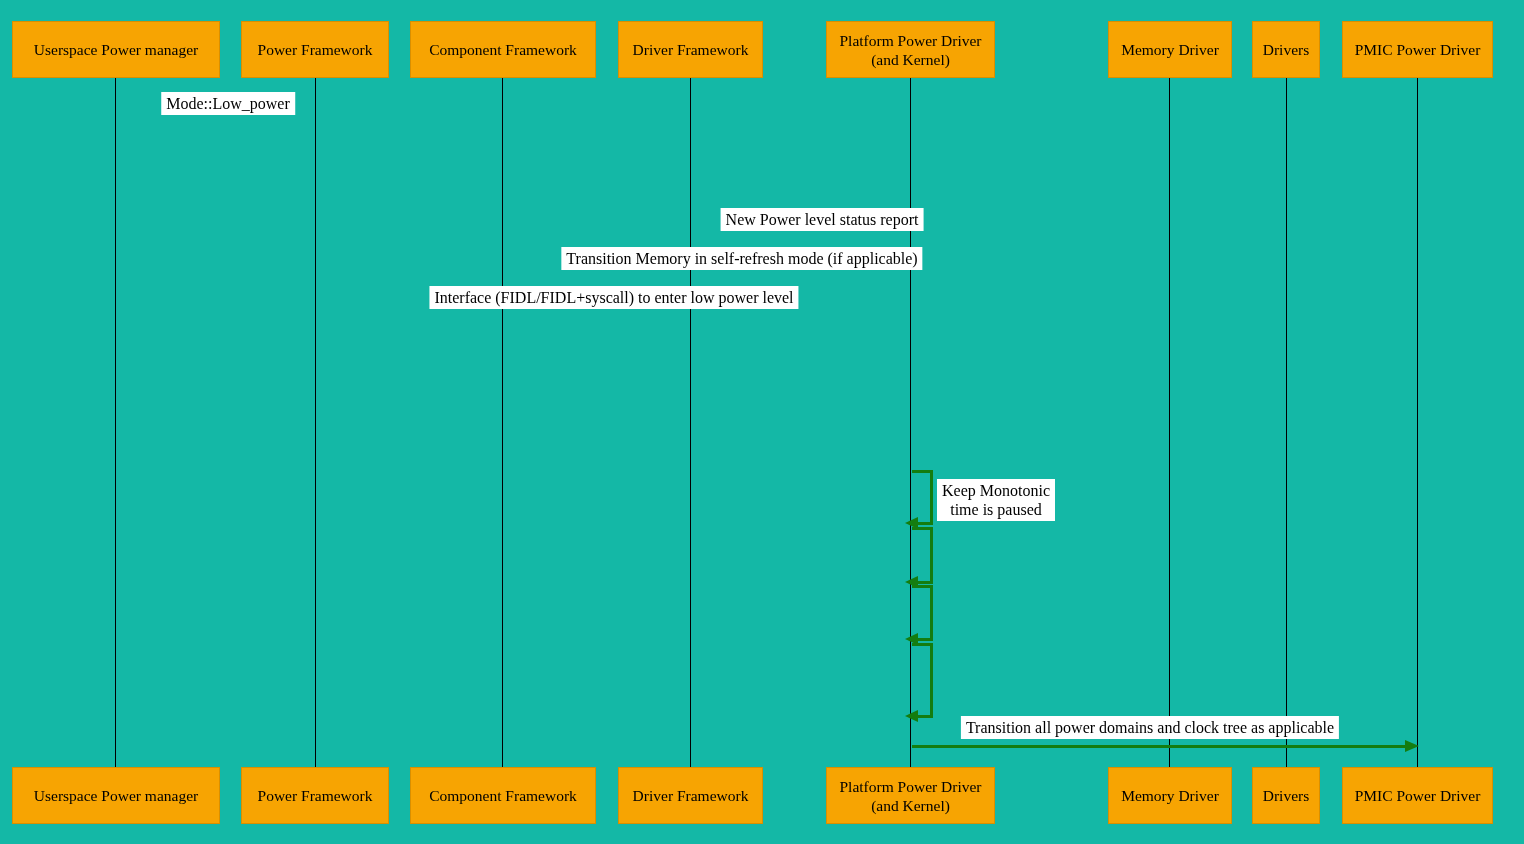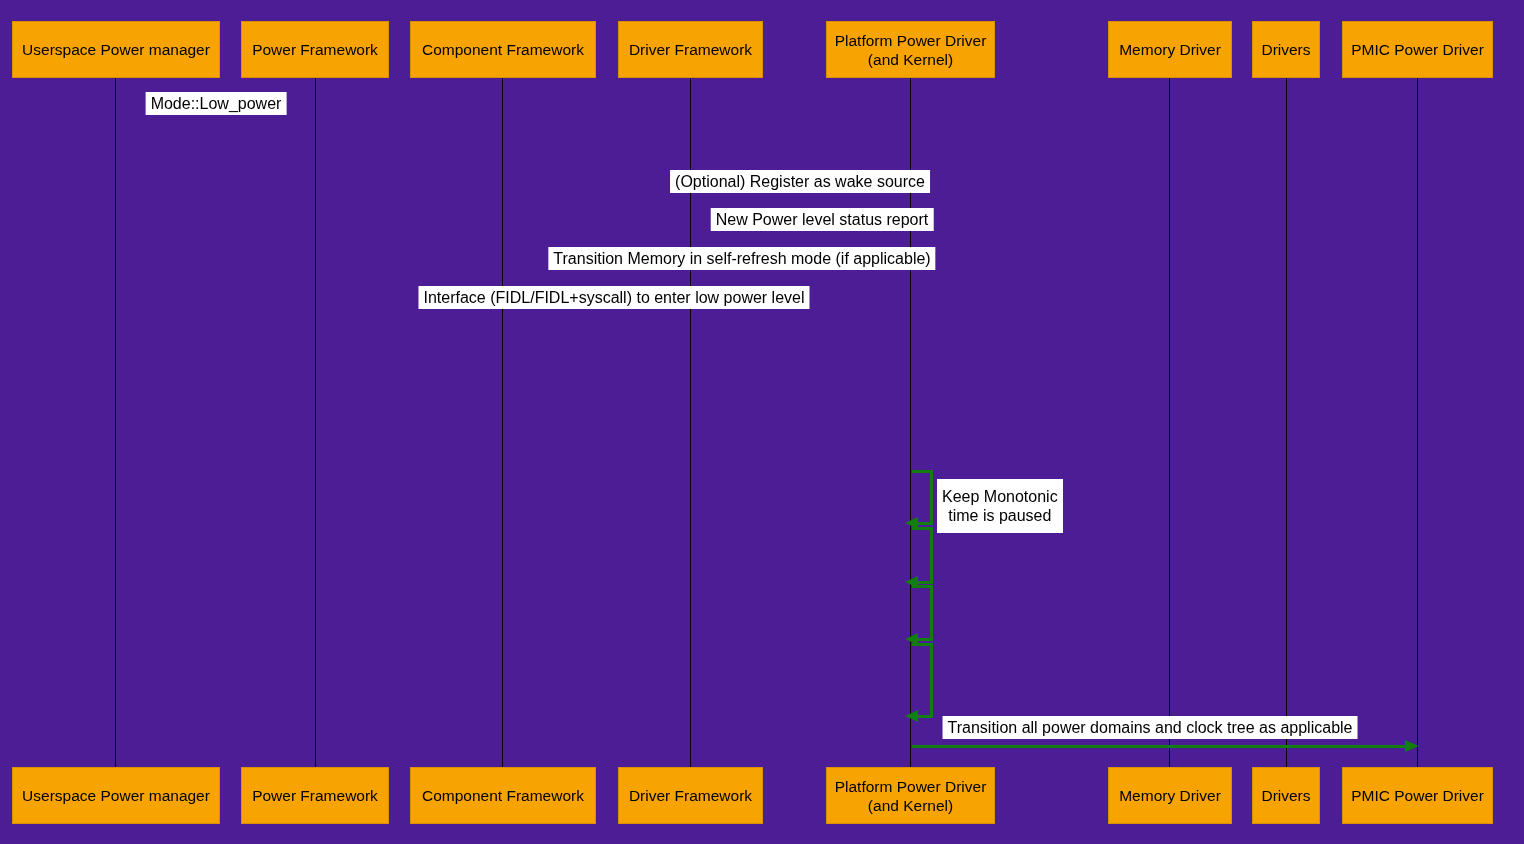--- a/index.html
+++ b/index.html
@@ -1,34 +1,34 @@
 <!DOCTYPE html>
 <html><head>
 <meta charset="utf-8">
 <style>
   html,body{margin:0;padding:0;background:#000;}
-  .stage{position:relative;width:1524px;height:844px;background:#4c1d95;
-         font-family:Liberation Sans, sans-serif;overflow:hidden;}
+  .stage{position:relative;width:1524px;height:844px;background:#14b8a6;
+         font-family:Liberation Serif, serif;overflow:hidden;}
   .participant{position:absolute;height:57px;background:#f7a402;color:#000;
     display:flex;align-items:center;justify-content:center;text-align:center;
     font-size:15.5px;line-height:19px;box-sizing:border-box;padding:2px 6px;
     border:1px solid #d98f00;}
   .lifeline{position:absolute;top:78px;height:689px;width:1px;background:#000;z-index:0;}
   .msg{position:absolute;transform:translateX(-50%);background:#fff;color:#000;
     font-size:16px;line-height:21px;padding:1px 5px;white-space:nowrap;z-index:2;}
   .note{position:absolute;left:710px;top:331px;width:183px;height:123px;
     background:#a6ce39;color:#000;font-size:15.5px;line-height:20px;text-align:center;
     white-space:pre-line;box-sizing:border-box;padding:2px 2px;z-index:2;}
   .gline{position:absolute;background:#147d10;z-index:1;}
   .arrowL{position:absolute;width:0;height:0;border-top:6px solid transparent;
     border-bottom:6px solid transparent;border-right:13px solid #147d10;z-index:1;}
   .arrowR{position:absolute;width:0;height:0;border-top:6px solid transparent;
     border-bottom:6px solid transparent;border-left:14px solid #147d10;z-index:1;}
   .selflabel{position:absolute;background:#fff;color:#000;font-size:16px;line-height:19px;
-    text-align:center;white-space:pre-line;padding:8px 5px;z-index:2;}
+    text-align:center;white-space:pre-line;padding:2px 5px;z-index:2;}
 </style>
 </head>
 <body>
 
 <div class="stage">
 
   <div class="lifeline" style="left:115px"></div>
   <div class="lifeline" style="left:315px"></div>
   <div class="lifeline" style="left:502px"></div>
   <div class="lifeline" style="left:690px"></div>
@@ -48,22 +48,21 @@
 
   <div class="participant" style="left:12px;  top:767px;width:208px">Userspace Power manager</div>
   <div class="participant" style="left:241px; top:767px;width:148px">Power Framework</div>
   <div class="participant" style="left:410px; top:767px;width:186px">Component Framework</div>
   <div class="participant" style="left:618px; top:767px;width:145px">Driver Framework</div>
   <div class="participant" style="left:826px; top:767px;width:169px">Platform Power Driver (and Kernel)</div>
   <div class="participant" style="left:1108px;top:767px;width:124px">Memory Driver</div>
   <div class="participant" style="left:1252px;top:767px;width:68px">Drivers</div>
   <div class="participant" style="left:1342px;top:767px;width:151px">PMIC Power Driver</div>
 
-  <div class="msg" style="left:216px;top:92px">Mode::Low_power</div>
-  <div class="msg" style="left:800px;top:170px">(Optional) Register as wake source</div>
+  <div class="msg" style="left:228px;top:92px">Mode::Low_power</div>
   <div class="msg" style="left:822px;top:208px">New Power level status report</div>
   <div class="msg" style="left:614px;top:286px">Interface (FIDL/FIDL+syscall) to enter low power level</div>
   <div class="msg" style="left:742px;top:247px">Transition Memory in self-refresh mode (if applicable)</div>
 
 
   <div class="gline" style="left:912px;top:470px;width:21px;height:3px"></div>
   <div class="gline" style="left:930px;top:470px;width:3px;height:55px"></div>
   <div class="gline" style="left:917px;top:522px;width:16px;height:3px"></div>
   <div class="arrowL" style="left:905px;top:517px"></div>
   <div class="selflabel" style="left:937px;top:479px">Keep Monotonic

